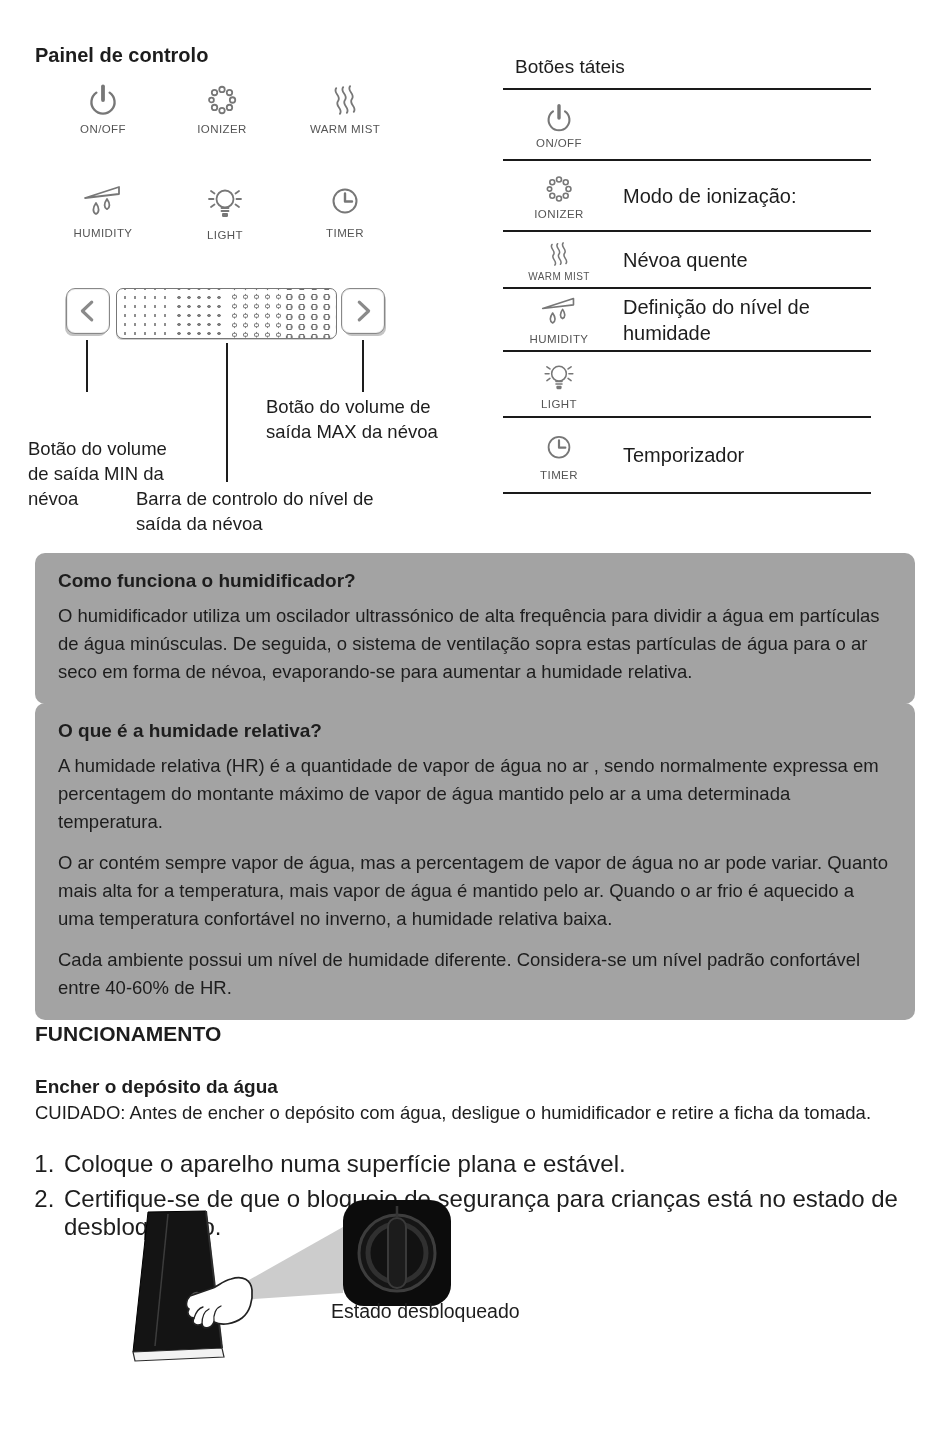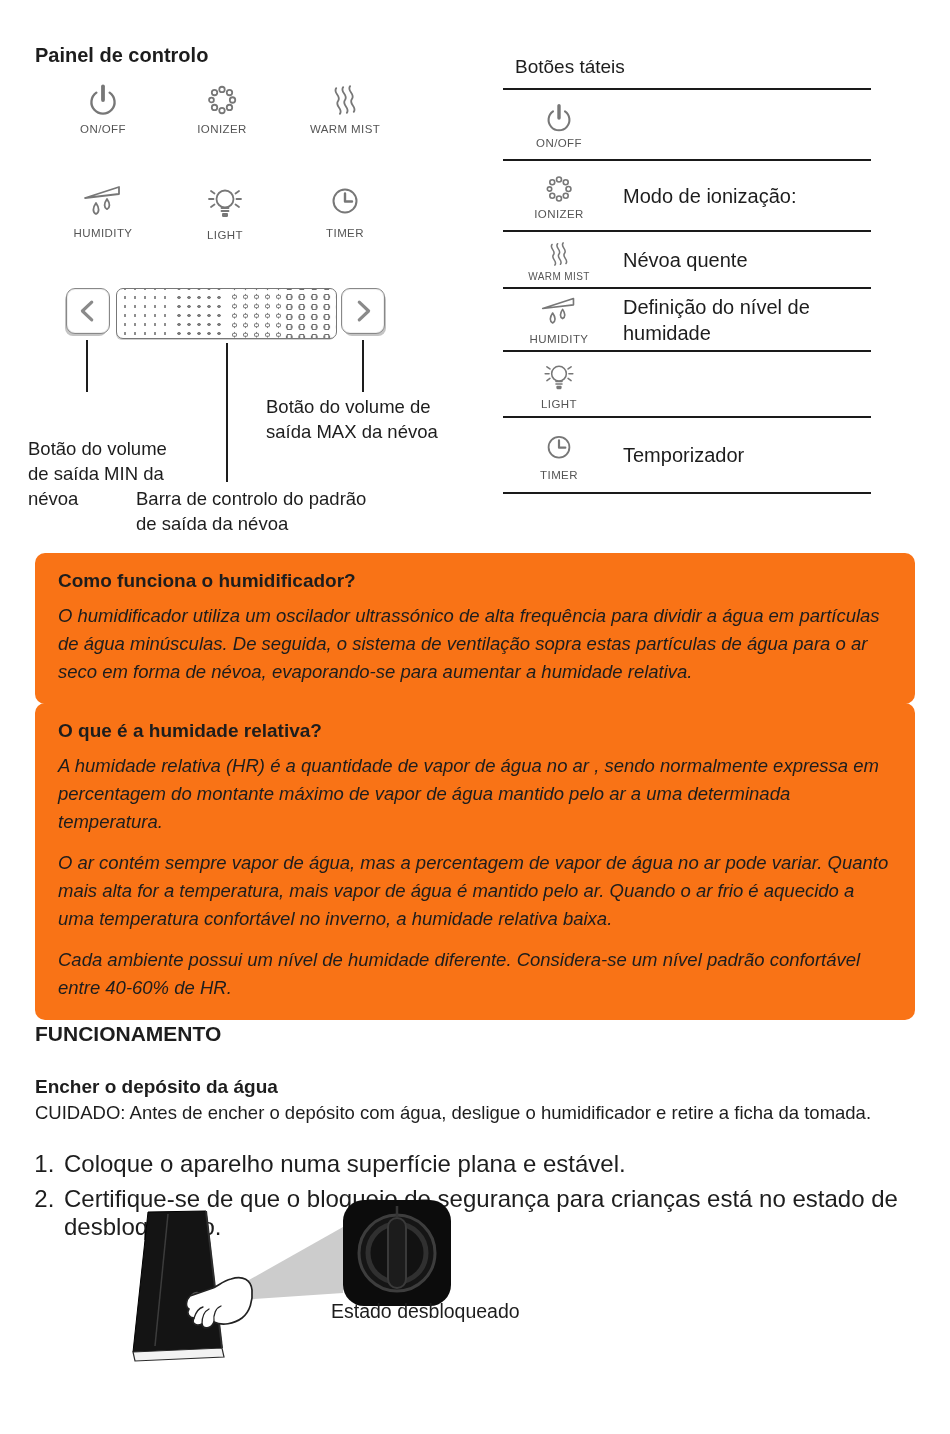--- a/index.html
+++ b/index.html
@@ -39,25 +39,25 @@
   .touch-row:nth-child(1){min-height:71px;}
   .touch-row:nth-child(2){min-height:71px;}
   .touch-row:nth-child(3){min-height:57px;}
   .touch-row:nth-child(4){min-height:59px;}
   .touch-row:nth-child(5){min-height:66px;}
   .touch-row:nth-child(6){min-height:76px;}
   .row-icon-cell{width:112px;display:flex;flex-direction:column;align-items:center;gap:1px;padding:5px 0;}
   .row-label{flex:1;font-size:20px;line-height:26px;padding-left:8px;}
   
   .info-box{
-    position:absolute;left:35px;width:880px;background:#f97316;border-radius:10px;
+    position:absolute;left:35px;width:880px;background:#a3a3a3;border-radius:10px;
     padding:15px 25px 18px 23px;box-sizing:border-box;
   }
   .info-box-title{font-size:19px;font-weight:bold;margin:2px 0 10px 0;}
-  .info-box p{margin:0;font-size:18.5px;line-height:28px;font-style:italic;}
+  .info-box p{margin:0;font-size:18.5px;line-height:28px;}
   .info-box p + p{margin-top:13px;}
   
   .operation{position:absolute;left:35px;top:1022px;width:885px;}
   .op-title{font-size:21px;font-weight:bold;margin:0;}
   .op-subtitle{font-size:19px;font-weight:bold;margin:30px 0 2px 0;}
   .op-caution{font-size:18.5px;line-height:26px;margin:0;}
   .op-steps{margin:24px 0 0 0;padding-left:26px;font-size:24px;}
   .op-steps li{margin-bottom:7px;padding-left:3px;}
   
   .illustration{position:absolute;left:110px;top:1196px;width:350px;height:180px;}
@@ -151,21 +151,21 @@
       <polyline points="11,5.5 21,15 11,24.5" fill="none" stroke="#8a8a8a" stroke-width="3.4" stroke-linecap="round" stroke-linejoin="round"></polyline>
     </svg>
   </div>
 
   <div class="pointer-line" style="left:86px;top:340px;height:52px;"></div>
   <div class="pointer-line" style="left:226px;top:343px;height:139px;"></div>
   <div class="pointer-line" style="left:362px;top:340px;height:52px;"></div>
 
   <div class="callout-label" style="left:28px;top:394px;width:160px;margin-top:42px;">Botão do volume de saída MIN da névoa</div>
   <div class="callout-label" style="left:266px;top:394px;width:192px;">Botão do volume de saída MAX da névoa</div>
-  <div class="callout-label" style="left:136px;top:486px;width:245px;">Barra de controlo do padrão de saída da névoa</div>
+  <div class="callout-label" style="left:136px;top:486px;width:245px;">Barra de controlo do nível de saída da névoa</div>
 
   <div class="touch-panel">
     <div class="touch-title">Botões táteis</div>
     <div class="touch-table">
 
       <div class="touch-row">
         <div class="row-icon-cell">
           <svg width="36" height="36" viewBox="0 0 38 38">
             <path class="stroke-icon" stroke-width="2.2" d="M12.7,12 A11,11 0 1 0 25.3,12"></path>
             <path class="stroke-icon" stroke-width="3.6" d="M19,6 L19,19"></path>

